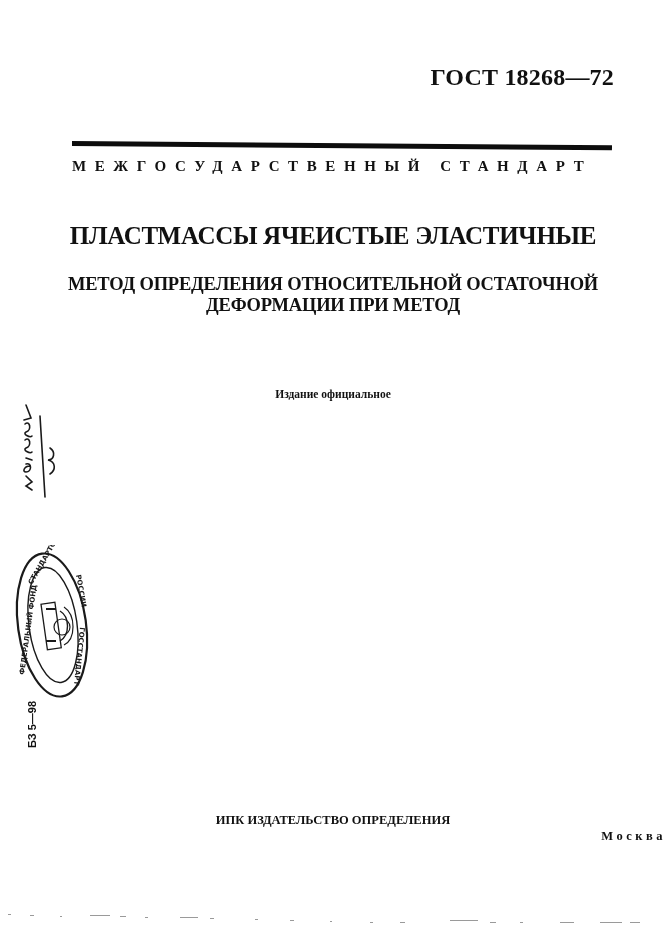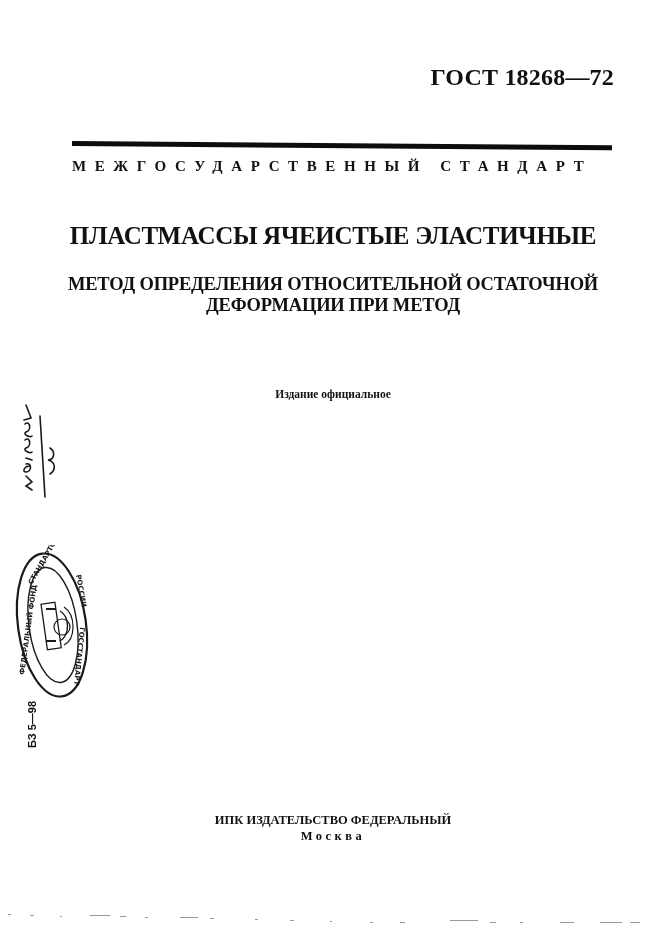--- a/index.html
+++ b/index.html
@@ -47,21 +47,21 @@
       left: 0; width: 666px; top: 388px;
       text-align: center;
       font-size: 11.5px; font-weight: bold;
     }
     .publisher {
       left: 0; width: 666px; top: 812px;
       text-align: center;
       font-size: 12.5px; font-weight: bold;
       line-height: 16px;
     }
-    .publisher .city { letter-spacing: 3.5px; }
+    .publisher .city { letter-spacing: 3.5px; text-align: right; }
     .handwriting { left: 10px; top: 390px; width: 50px; height: 110px; }
     .stamp { left: 10px; top: 545px; width: 90px; height: 160px; }
     .edition-mark {
       left: 26px; top: 748px;
       width: 60px; height: 16px;
       font-size: 11px; font-weight: bold;
       font-family: "Liberation Sans", "DejaVu Sans", sans-serif;
       transform: rotate(-90deg);
       transform-origin: left top;
       white-space: nowrap;
@@ -116,21 +116,21 @@
   <circle cx="52" cy="82" r="8" fill="none" stroke="#1a1a1a" stroke-width="1.2"></circle>
   <line x1="36" y1="64" x2="46" y2="64" stroke="#1a1a1a" stroke-width="2"></line>
   <line x1="36" y1="96" x2="46" y2="96" stroke="#1a1a1a" stroke-width="2"></line>
 </svg>
 
 <div class="edition-mark">
   <span>БЗ 5—98</span>
 </div>
 
 <div class="abs publisher">
-  <div>ИПК ИЗДАТЕЛЬСТВО ФЕДЕРАЛЬНЫЙ</div>
+  <div>ИПК ИЗДАТЕЛЬСТВО ОПРЕДЕЛЕНИЯ</div>
   <div class="city">Москва</div>
 </div>
 
 <svg class="abs scan-noise" viewBox="0 0 666 20">
   <g fill="#9a9a9a">
     <rect x="8" y="4" width="3" height="1"></rect>
       <rect x="30" y="5" width="4" height="1"></rect>
     <rect x="60" y="6" width="2" height="1"></rect>
       <rect x="90" y="5" width="20" height="1"></rect>
     <rect x="120" y="6" width="6" height="1"></rect>

